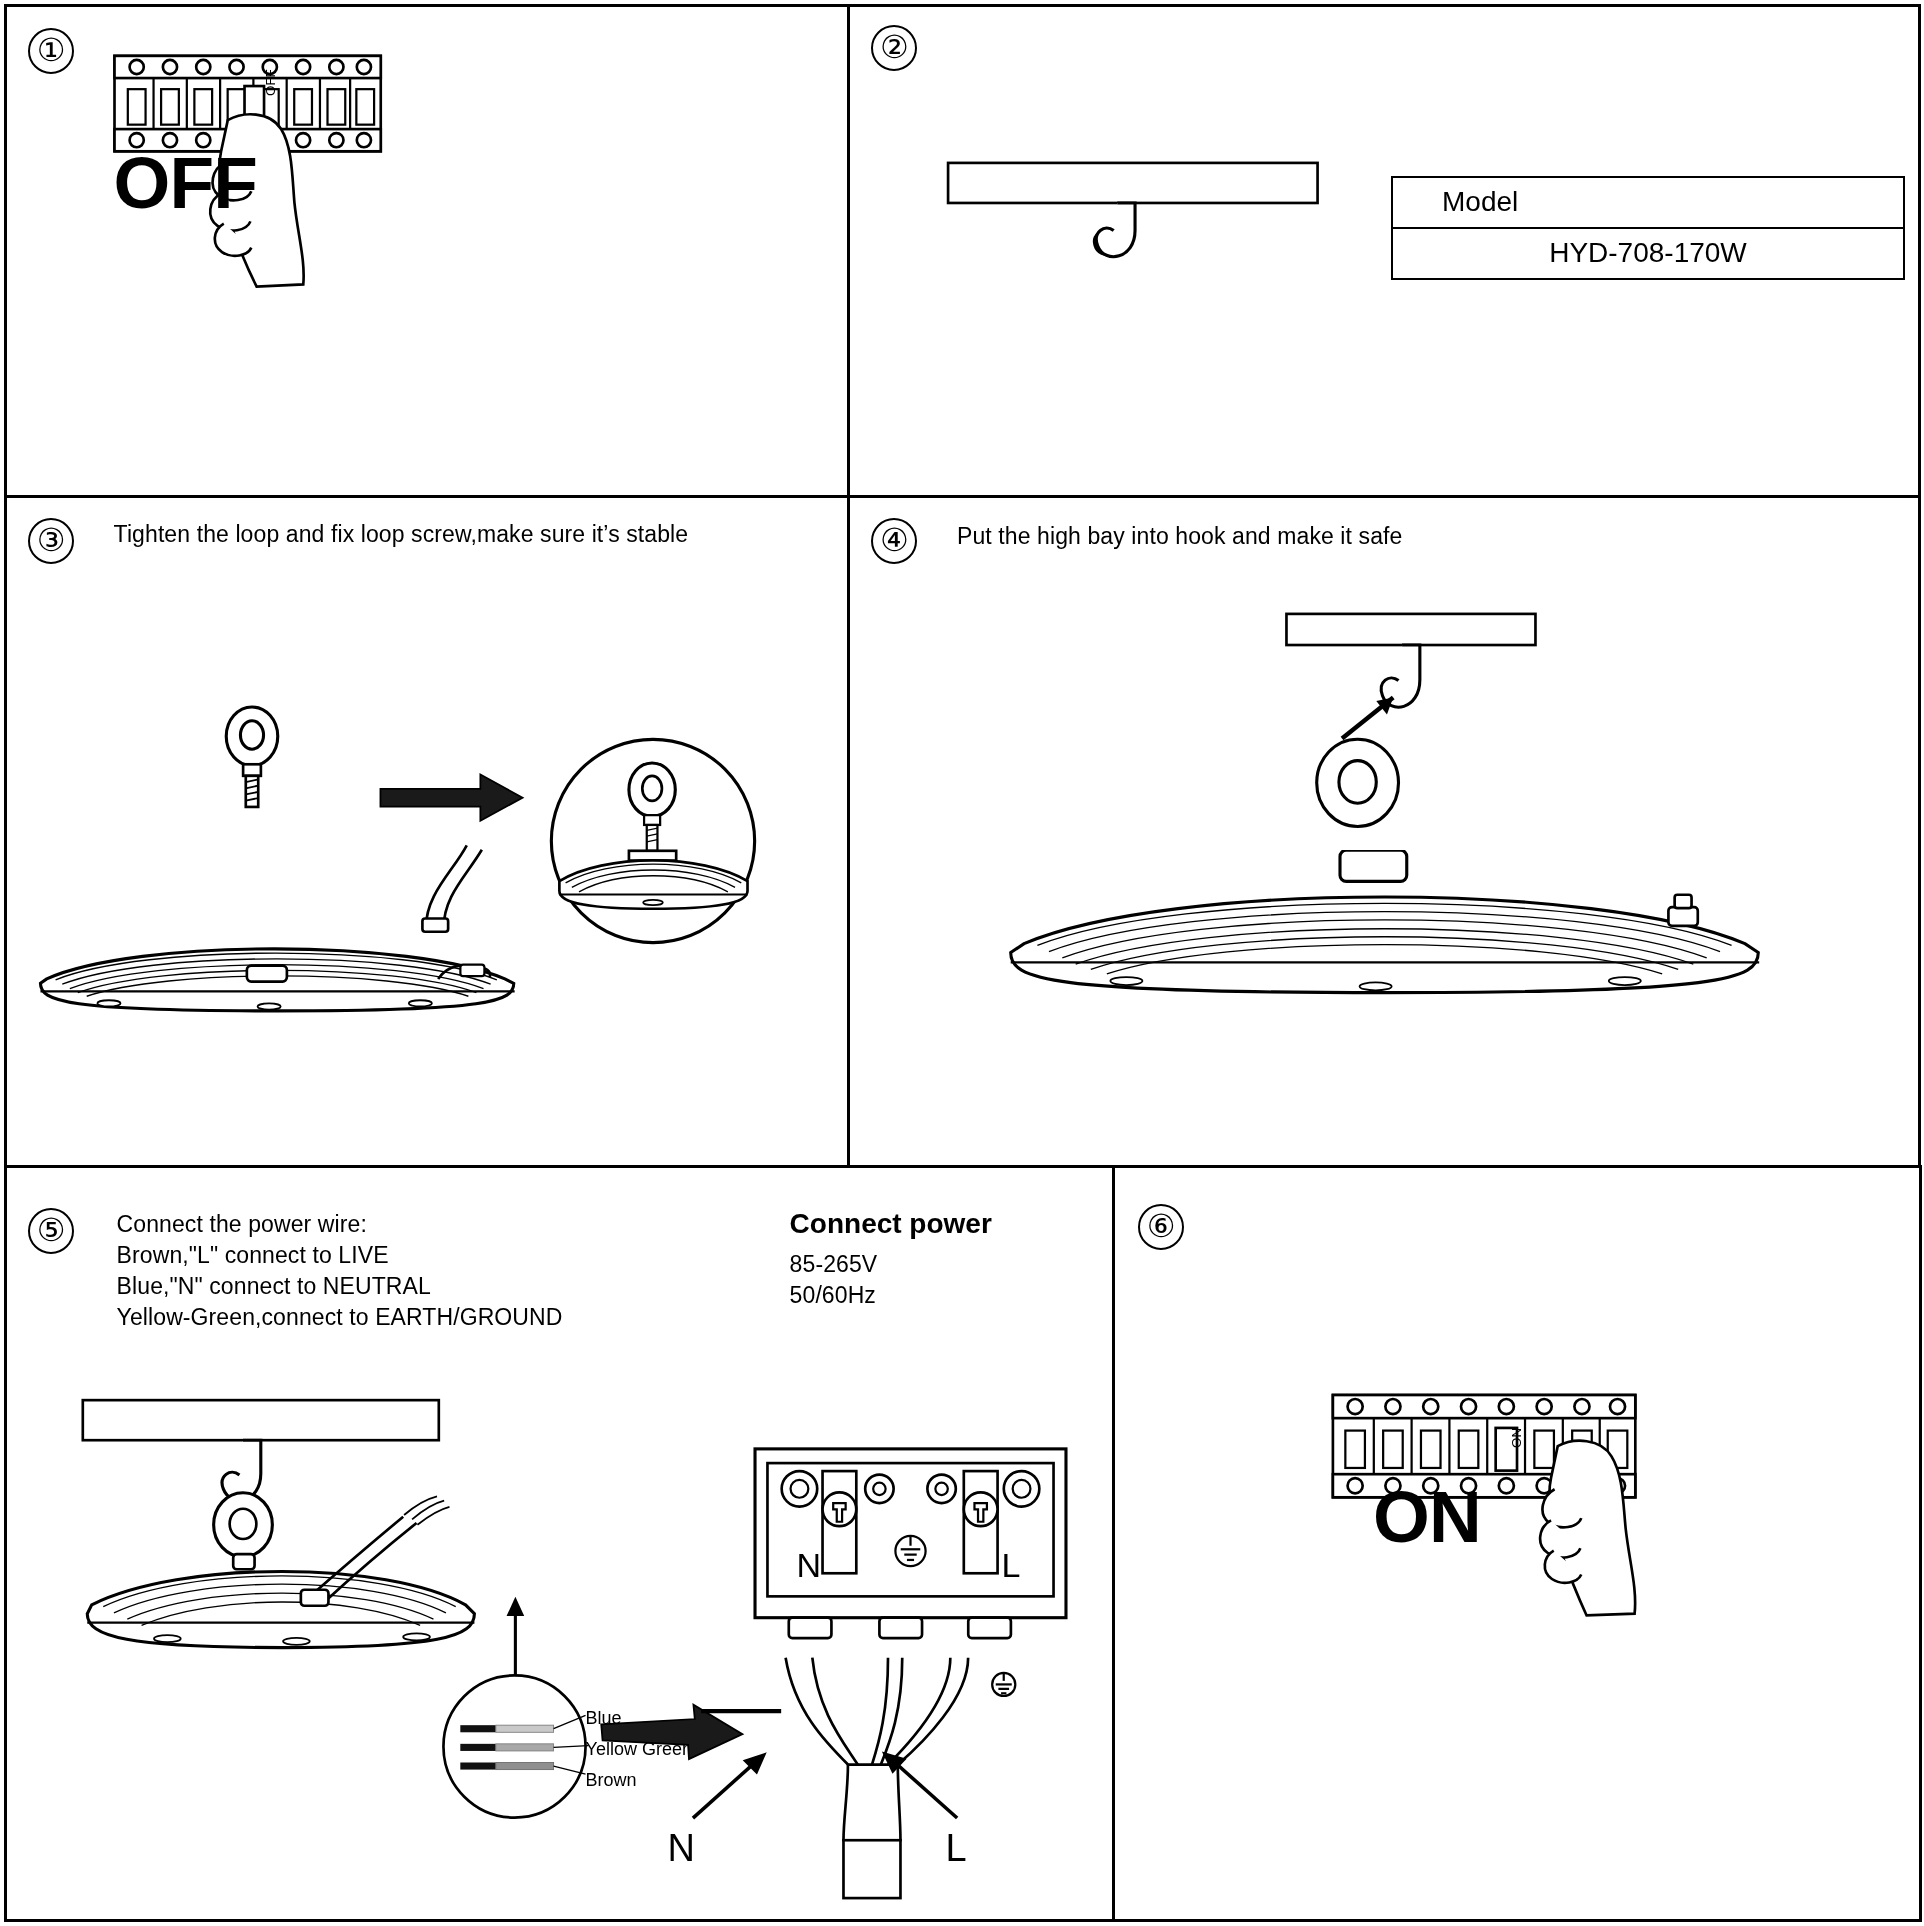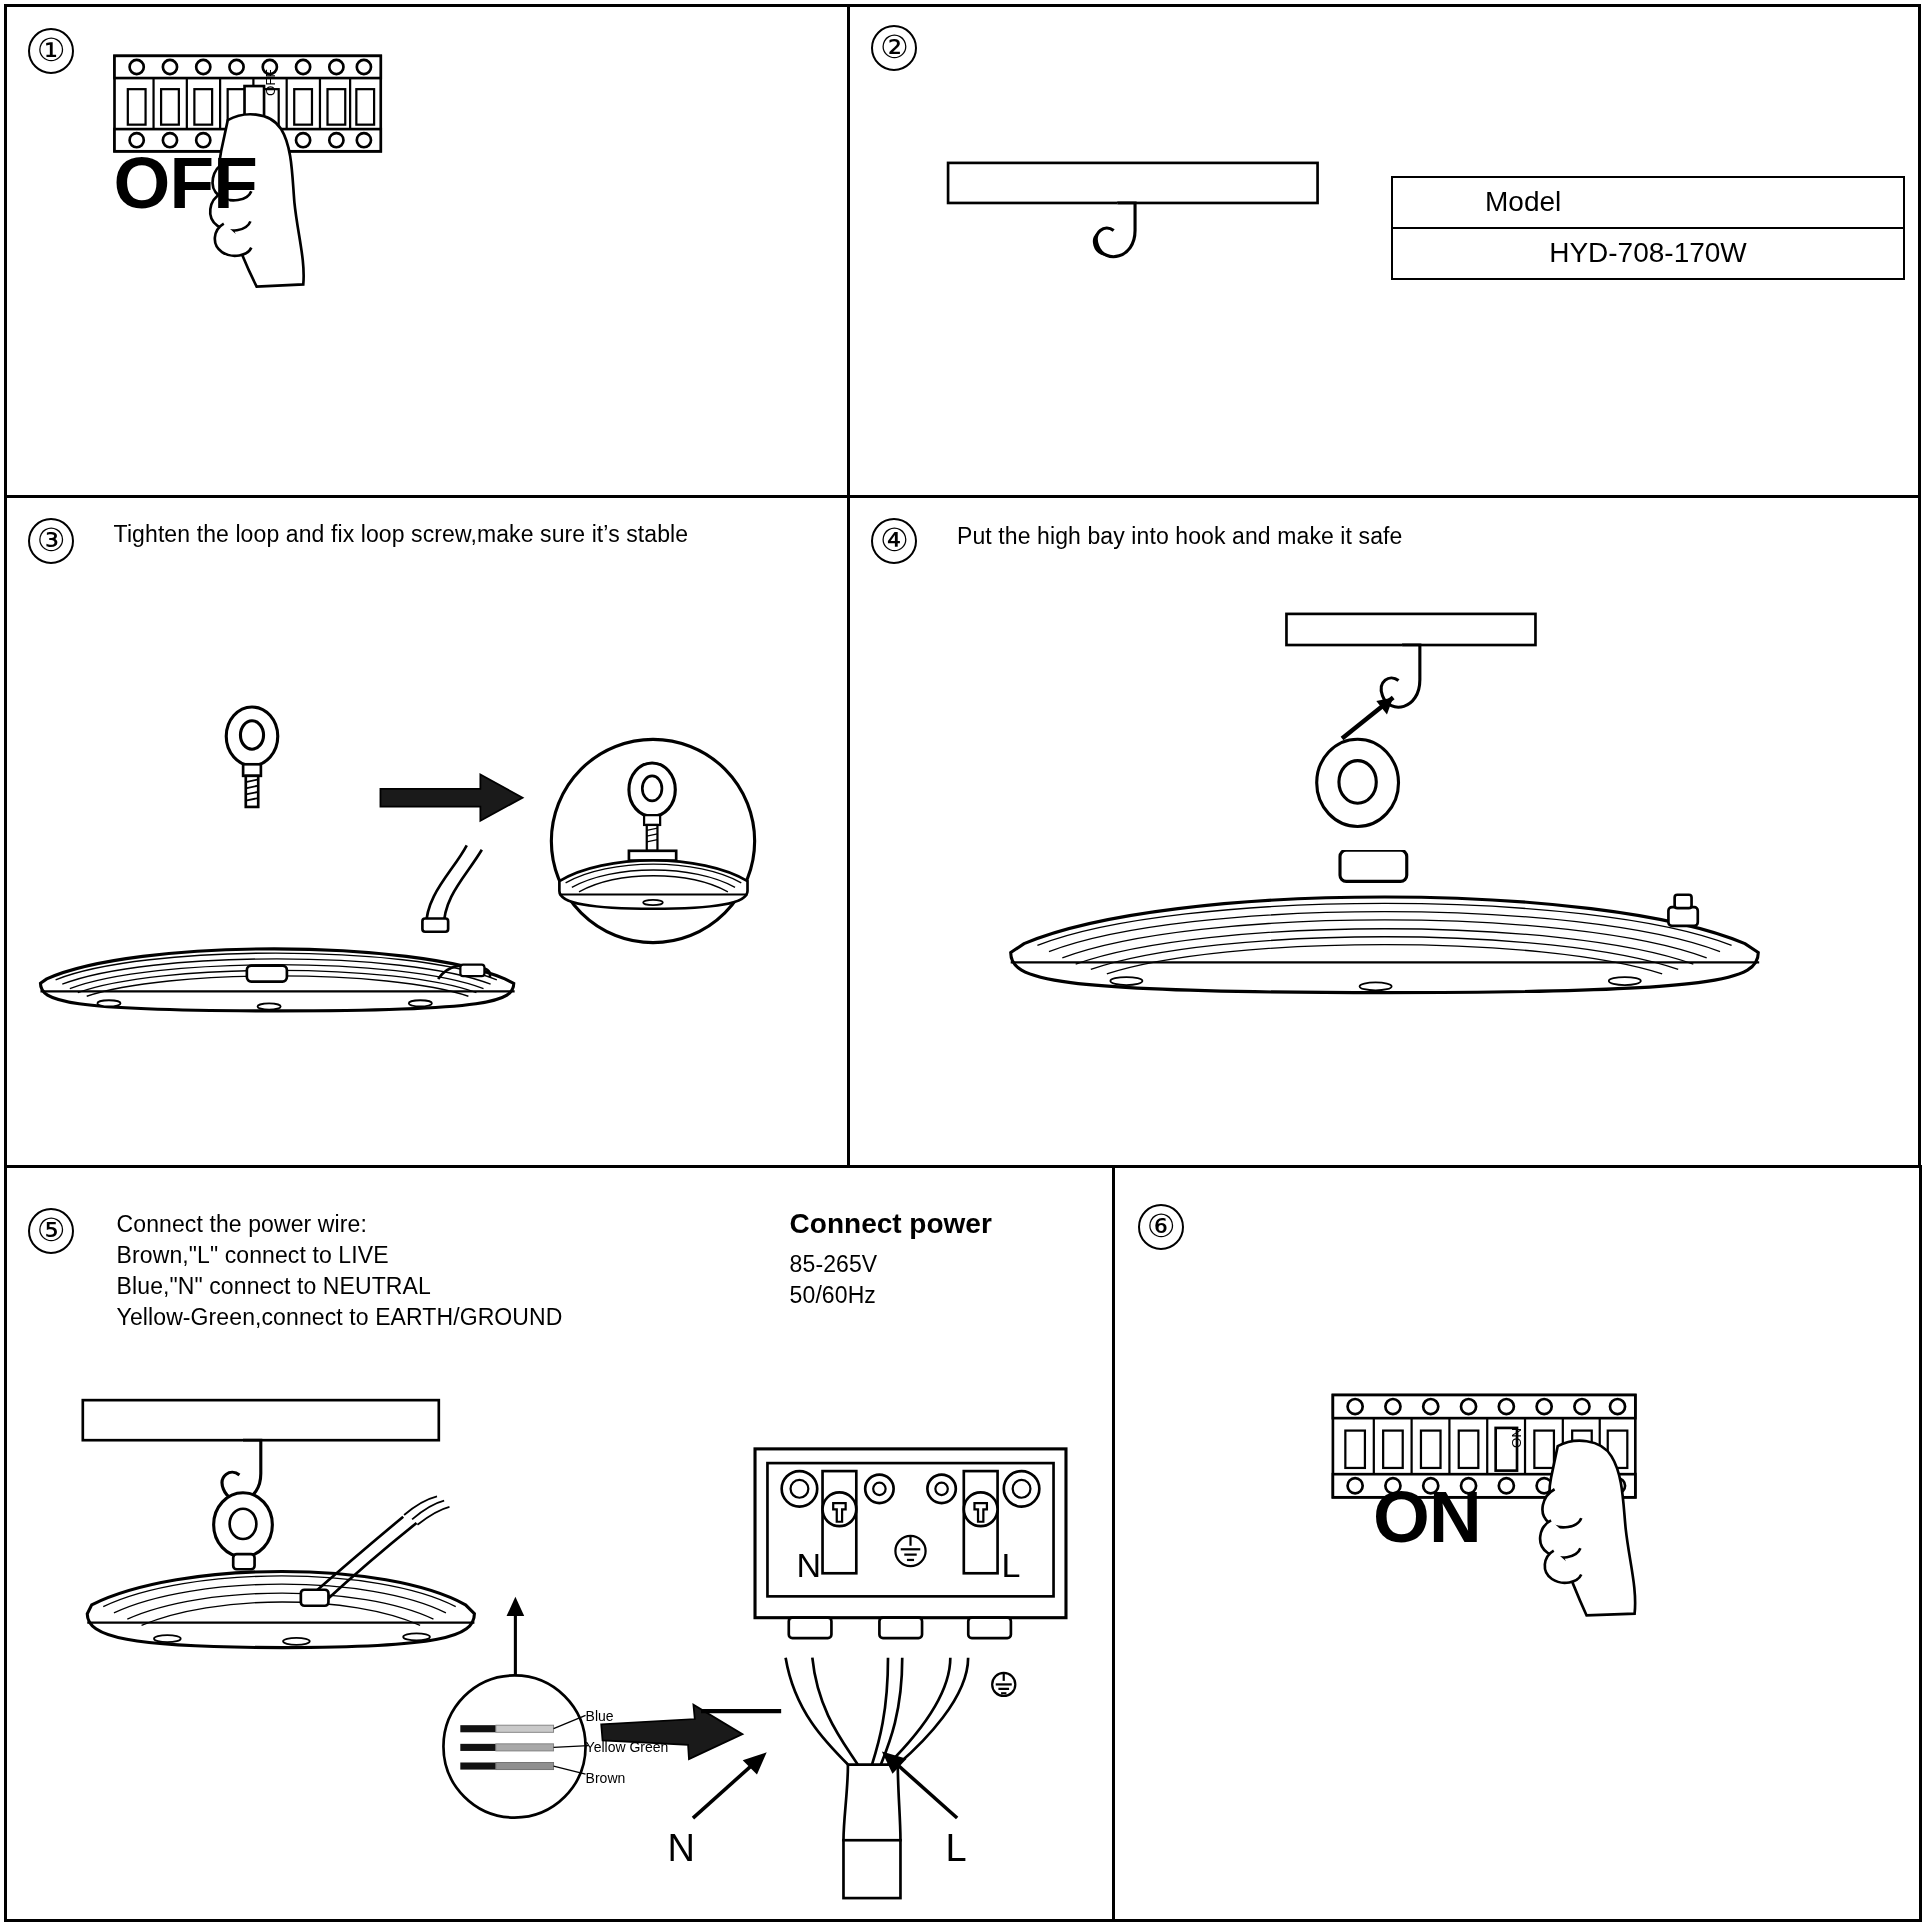--- a/index.html
+++ b/index.html
@@ -68,29 +68,29 @@
   }
   #model-table td {
     border: 2.2px solid #000;
     height: 49px;
     font-size: 28px;
     text-align: center;
     padding: 0 4.5px;
   }
   #model-table td.first {
     text-align: left;
-    padding-left: 92px;
+    padding-left: 49px;
   }
 
   
   svg { display: block; }
   .abs { position: absolute; }
   .lbl {
     position: absolute;
-    font-size: 14px;
+    font-size: 18px;
     font-family: "Liberation Sans", sans-serif;
   }
   .big-lbl {
     position: absolute;
     font-size: 34px;
     font-family: "Liberation Sans", sans-serif;
   }
 </style>
 </head>
 <body>

